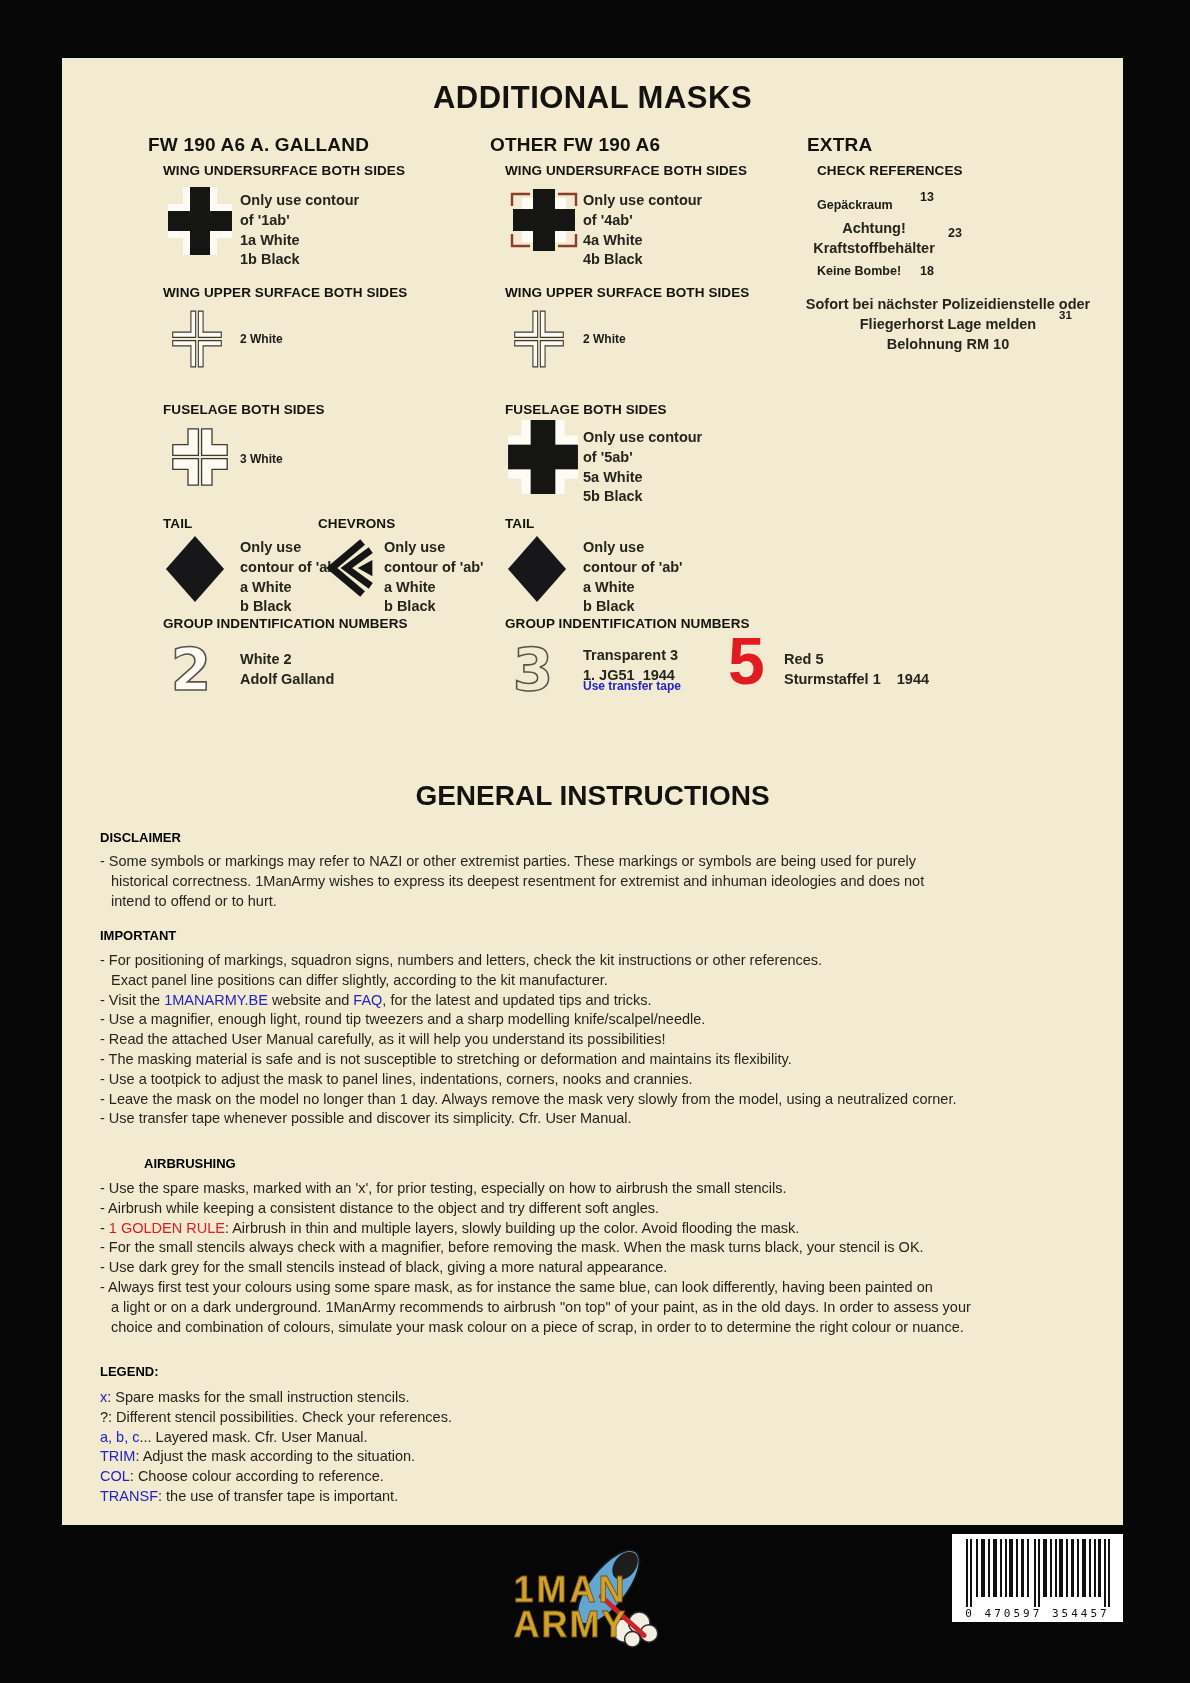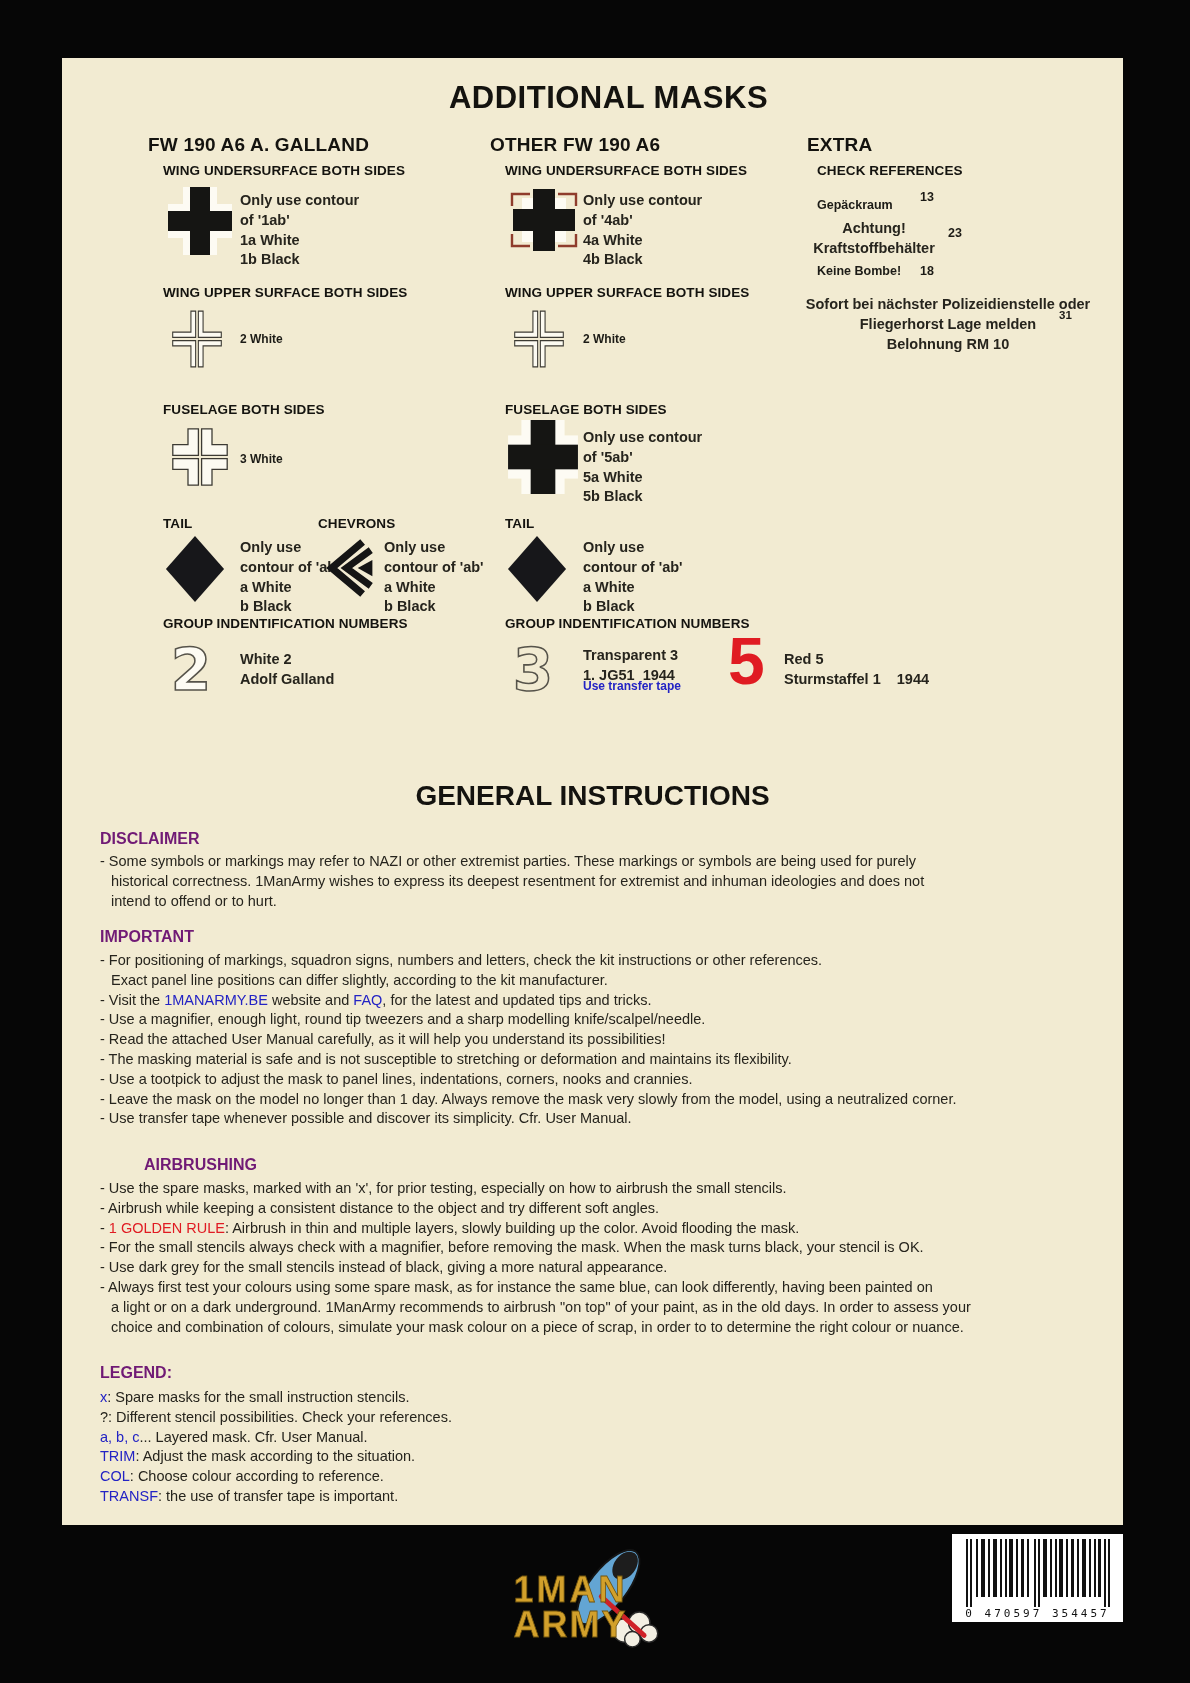--- a/index.html
+++ b/index.html
@@ -12,39 +12,39 @@
   .sec-h{font-size:13.5px;font-weight:bold;color:#14130f;letter-spacing:.1px;}
   .mask-note{font-size:12px;font-weight:bold;line-height:15.5px;color:#1c1b16;white-space:pre;}
   .mask-note2{font-size:12px;font-weight:bold;line-height:16px;color:#1c1b16;white-space:pre;}
   .blue-note{font-size:12px;font-weight:bold;color:var(--blue,#2323c4);text-align:center;}
   .red-num{font-size:66px;line-height:1;font-weight:bold;color:var(--red,#e01b22);font-family:"Liberation Sans",sans-serif;}
   .ref-label{font-size:12.5px;font-weight:bold;white-space:pre;}
   .ref-num{font-size:12.5px;font-weight:bold;}
   .ref-center{text-align:center;font-size:12px;font-weight:bold;line-height:15px;}
   .ref-small{text-align:center;font-size:11.5px;font-weight:bold;line-height:14px;}
   .gi-title{width:100%;text-align:center;font-size:28px;font-weight:bold;color:#14130f;}
-  .body-h{font-size:16px;font-weight:bold;color:#701a75;}
+  .body-h{font-size:13px;font-weight:bold;color:#000000;}
   .tblock{width:995px;}
   .tline{font-size:14.5px;line-height:19.8px;color:#26241d;white-space:pre;}
   .indent{padding-left:11px;}
   .seg-link{color:var(--blue,#2323c4);}
   .seg-red{color:var(--red,#e01b22);}
   .seg-term{color:var(--blue,#2323c4);}
   .barcode-box{position:absolute;left:952px;top:1534px;width:171px;height:88px;background:#fff;}
   .bc-digits{position:absolute;left:0;bottom:2px;width:100%;text-align:center;
              font-family:"DejaVu Sans Mono",monospace;font-size:11px;letter-spacing:3px;color:#111;white-space:pre;}
   svg{display:block;}
 </style>
 </head>
 <body>
 
 <div class="stage">
   <div class="sheet">
 
-    <div class="abs h-main" style="top:22px;left:0;margin-left:16px;">ADDITIONAL MASKS</div>
+    <div class="abs h-main" style="top:22px;left:0;">ADDITIONAL MASKS</div>
 
     <div class="abs col-title" style="left:86px;top:76px;">FW 190 A6 A. GALLAND</div>
 
     <div class="abs sec-h" style="left:101px;top:105px;">WING UNDERSURFACE BOTH SIDES</div>
     <svg class="abs" style="left:106px;top:129px;" width="64" height="68" viewBox="0 0 64 68">
       <rect x="15" y="0" width="34" height="68" fill="#fdfbf3"></rect>
         <rect x="0" y="17" width="64" height="34" fill="#fdfbf3"></rect>
       <rect x="22" y="0" width="20" height="68" fill="#151513"></rect>
         <rect x="0" y="24" width="64" height="20" fill="#151513"></rect>
     </svg>

